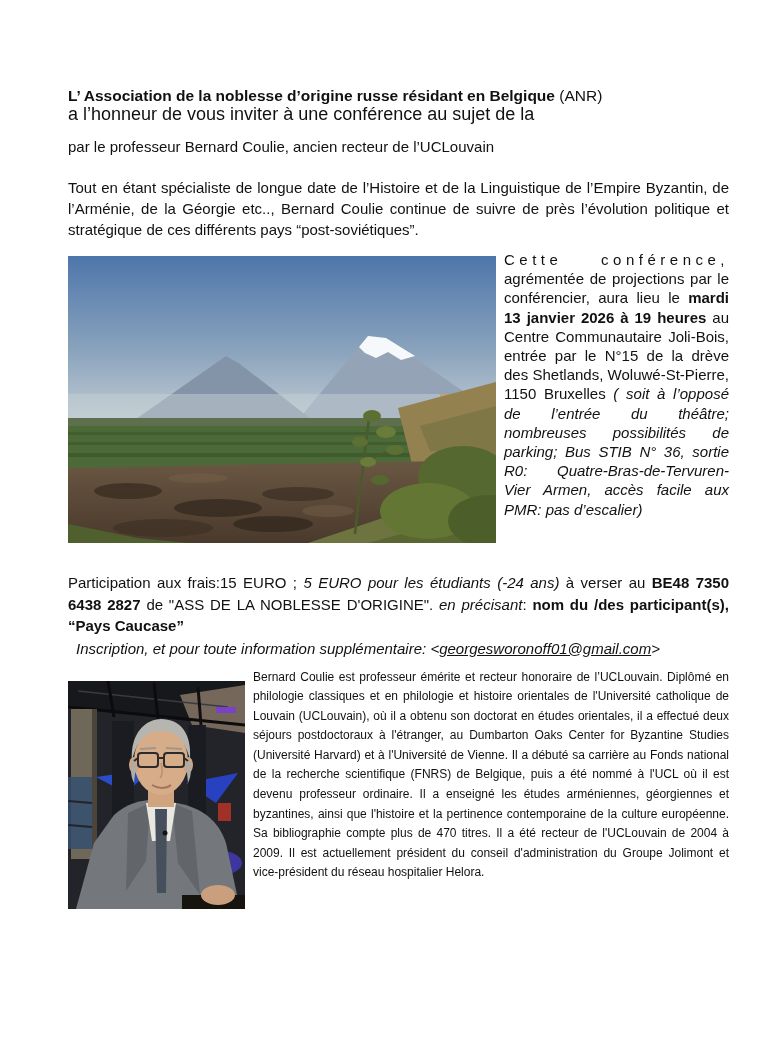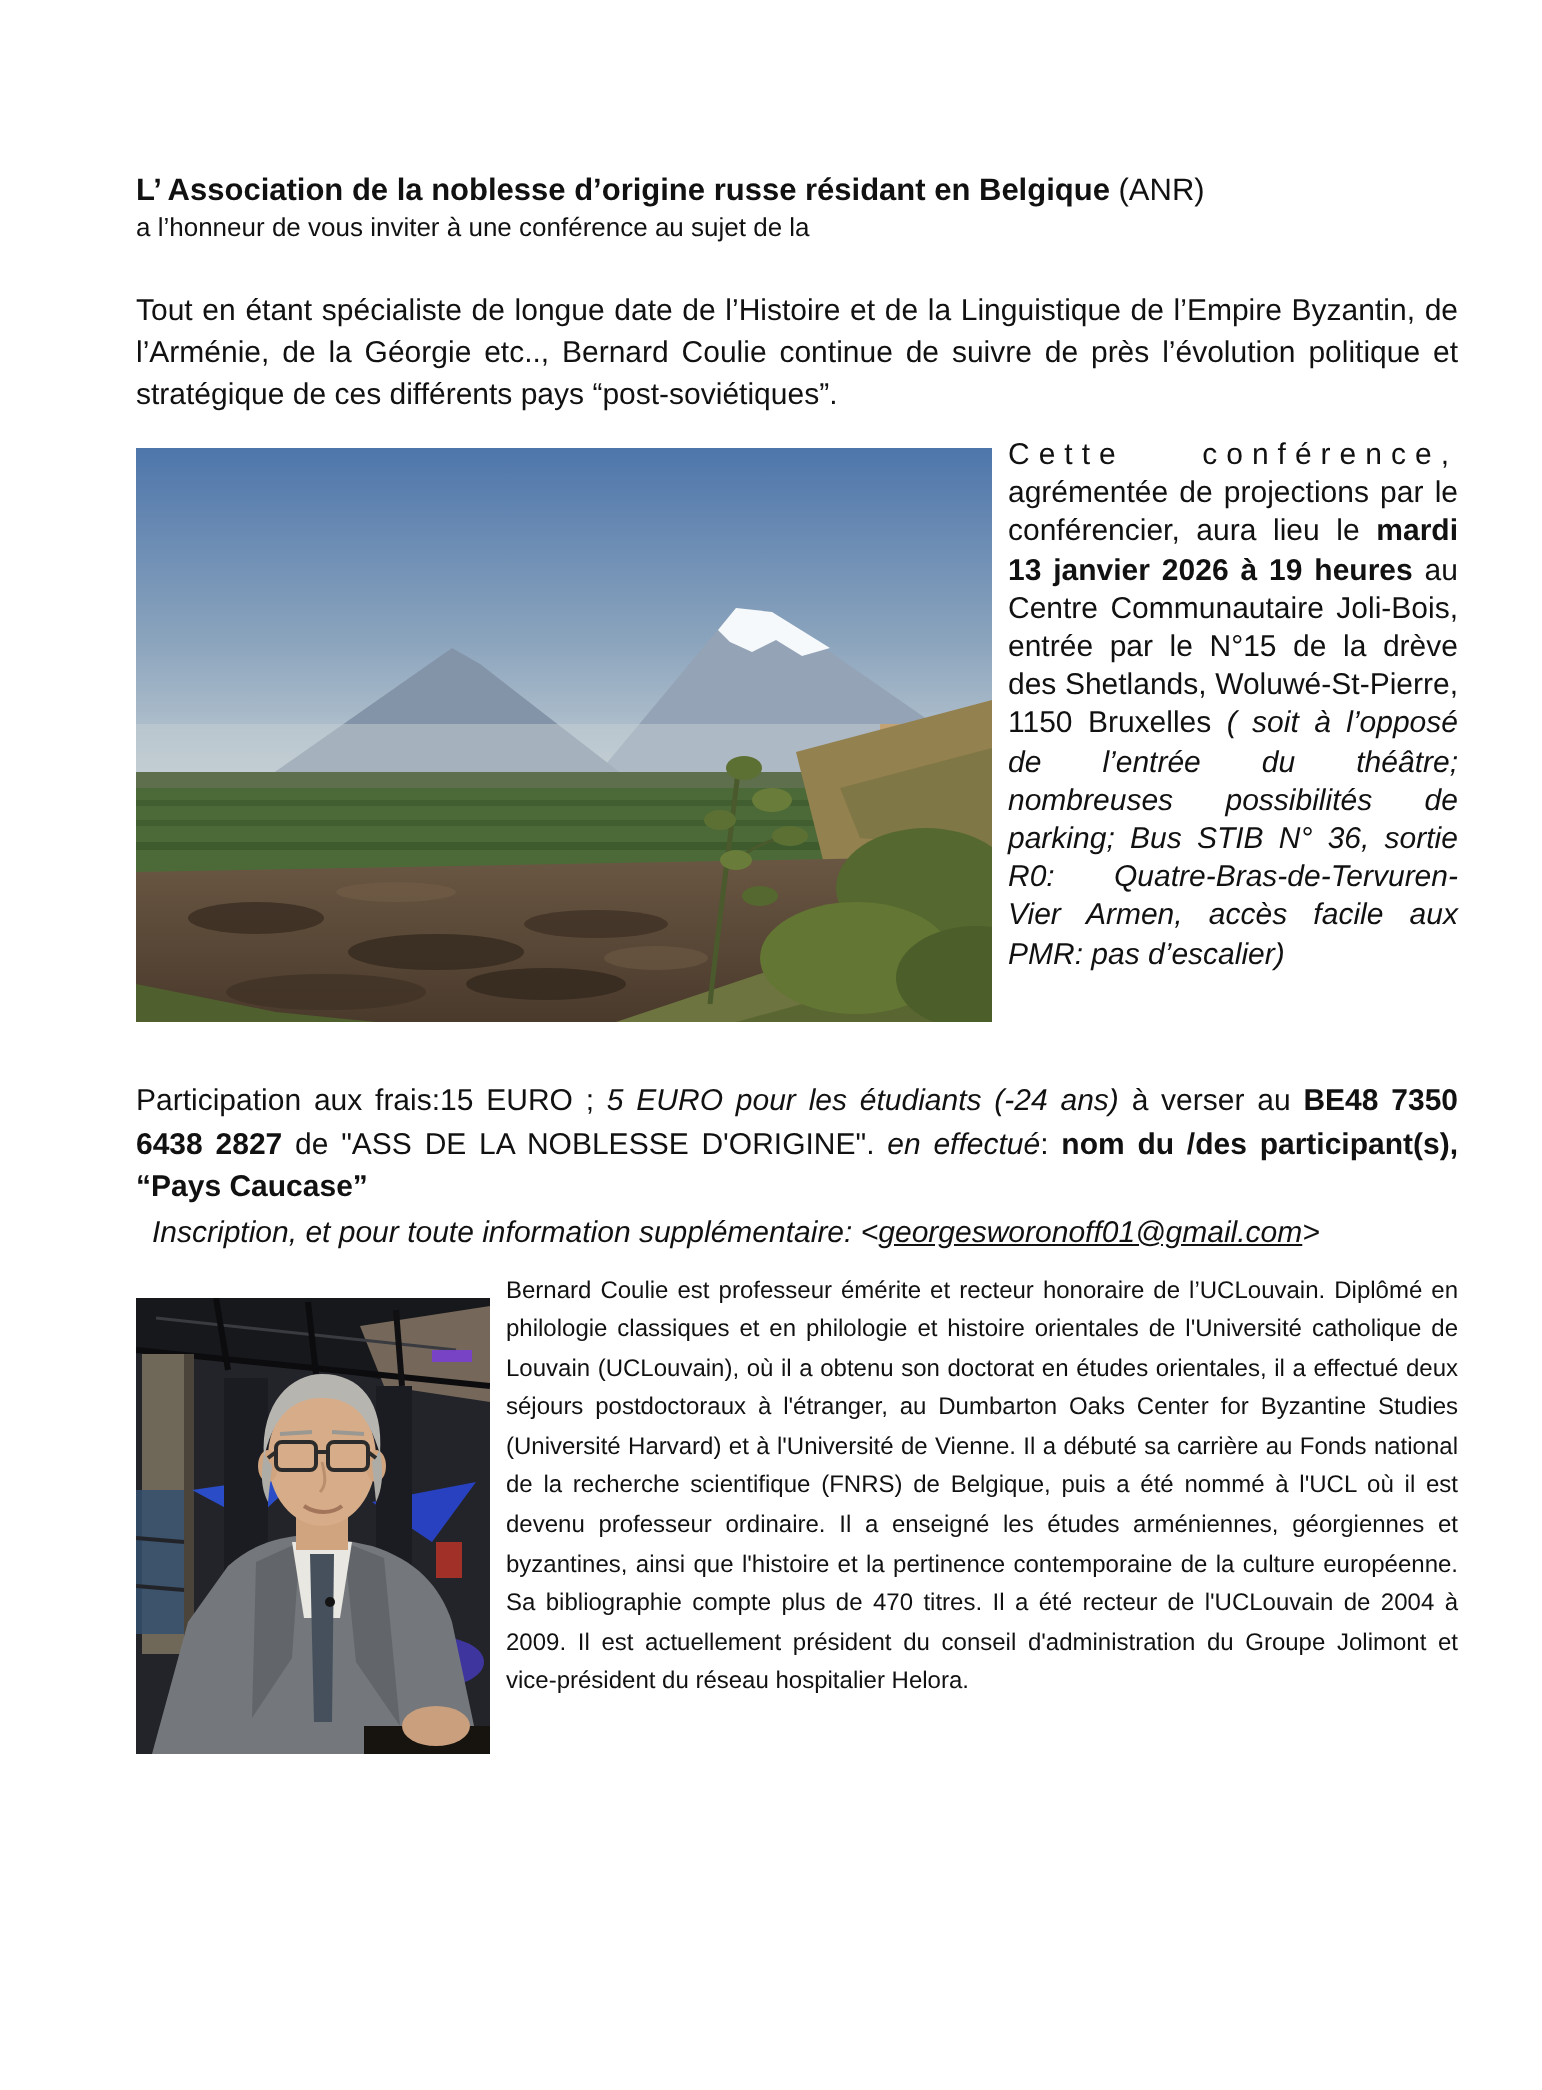--- a/index.html
+++ b/index.html
@@ -9,21 +9,21 @@
     color:#111;overflow:hidden;
   }
   .page{box-sizing:border-box;width:771px;height:1028px;padding:86px 42px 0 68px;}
   p{margin:0;}
   .b{font-weight:bold;}
   .i{font-style:italic;}
   .u{text-decoration:underline;}
   .spread{letter-spacing:0.30em;}
   .just{text-align:justify;}
   .line1{font-size:15.5px;line-height:19px;}
-  .line2{font-size:13px;line-height:18px;}
+  .line2{font-size:18px;line-height:18px;}
   .title{font-size:25.5px;font-weight:400;line-height:28px;margin-top:17px;letter-spacing:0.2px;}
   .subtitle{font-size:15px;margin-top:15px;}
   .intro{font-size:15px;line-height:21px;margin-top:22px;}
   .event-row{display:flex;gap:8px;margin-top:12px;}
   .photo-landscape{flex:0 0 428px;width:428px;height:287px;margin-top:4px;}
   .event-text{flex:1;font-size:15px;line-height:19.2px;margin-top:-2px;}
   .fees{font-size:15px;line-height:21.5px;margin-top:29px;}
   .contact{font-size:15px;line-height:21px;margin-top:1px;padding-left:8px;}
   .phone{font-size:15px;line-height:20px;text-align:center;}
   .bio-block{font-size:12px;line-height:19.6px;text-align:justify;margin-top:9px;}
@@ -33,20 +33,21 @@
 </style>
 </head>
 <body>
 
 <div class="page">
 
   <p class="line1"><span class="b">L’ Association de la noblesse d’origine russe résidant en Belgique</span><span> (ANR)</span></p>
   <p class="line2">a l’honneur de vous inviter à une conférence au sujet de la</p>
 
 
+  <p class="subtitle">par le professeur Bernard Coulie, ancien recteur de l’UCLouvain</p>
 
   <p class="intro just">Tout en étant spécialiste de longue date de l’Histoire et de la Linguistique de l’Empire Byzantin, de l’Arménie, de la Géorgie etc.., Bernard Coulie continue de suivre de près l’évolution politique et stratégique de ces différents pays “post-soviétiques”.</p>
 
   <div class="event-row">
     <div class="photo-landscape">
 
       <svg viewBox="0 0 428 287" preserveAspectRatio="none">
         <defs>
           <linearGradient id="sky" x1="0" y1="0" x2="0" y2="1">
             <stop offset="0" stop-color="#4e76ab"></stop>
@@ -104,21 +105,21 @@
         <ellipse cx="327" cy="194" rx="9" ry="5" fill="#5d7034"></ellipse>
         <ellipse cx="300" cy="206" rx="8" ry="5" fill="#697c3a"></ellipse>
         <ellipse cx="312" cy="224" rx="9" ry="5" fill="#55682f"></ellipse>
 
         <path d="M0,287 L0,268 L70,282 L120,287 Z" fill="#4f5f2d"></path>
       </svg>
     </div>
     <p class="event-text just"><span class="spread">Cette conférence,</span><span> agrémentée de projections par le conférencier,  aura lieu le </span><span class="b">mardi 13 janvier 2026 à 19 heures</span><span> au Centre Communautaire Joli-Bois, entrée par le N°15 de la drève des Shetlands, Woluwé-St-Pierre, 1150 Bruxelles </span><span class="i">( soit à l’opposé de l’entrée du théâtre; nombreuses possibilités de parking; Bus STIB N° 36, sortie R0: Quatre-Bras-de-Tervuren-Vier Armen, accès facile aux PMR: pas d’escalier)</span></p>
   </div>
 
-  <p class="fees just"><span>Participation aux frais:15 EURO ; </span><span class="i">5 EURO pour les étudiants (-24 ans)</span><span> à verser au </span><span class="b">BE48 7350 6438 2827</span><span> de "ASS DE LA NOBLESSE D'ORIGINE". </span><span class="i">en effectué</span><span>: </span><span class="b">nom du /des participant(s), “Pays Caucase”</span></p>
+  <p class="fees just"><span>Participation aux frais:15 EURO ; </span><span class="i">5 EURO pour les étudiants (-24 ans)</span><span> à verser au </span><span class="b">BE48 7350 6438 2827</span><span> de "ASS DE LA NOBLESSE D'ORIGINE". </span><span class="i">en précisant</span><span>: </span><span class="b">nom du /des participant(s), “Pays Caucase”</span></p>
 
   <p class="contact"><span class="i">Inscription, et pour toute information supplémentaire: </span><span class="i">&lt;</span><a class="i u">georgesworonoff01@gmail.com</a><span class="i">&gt;</span></p>
 
   <div class="bio-block">
     <div class="portrait-float">
 
       <svg viewBox="0 0 177 228" preserveAspectRatio="none">
         <rect width="177" height="228" fill="#23242a"></rect>
 
         <path d="M0,0 H177 V50 L95,36 L0,26 Z" fill="#17181c"></path>

